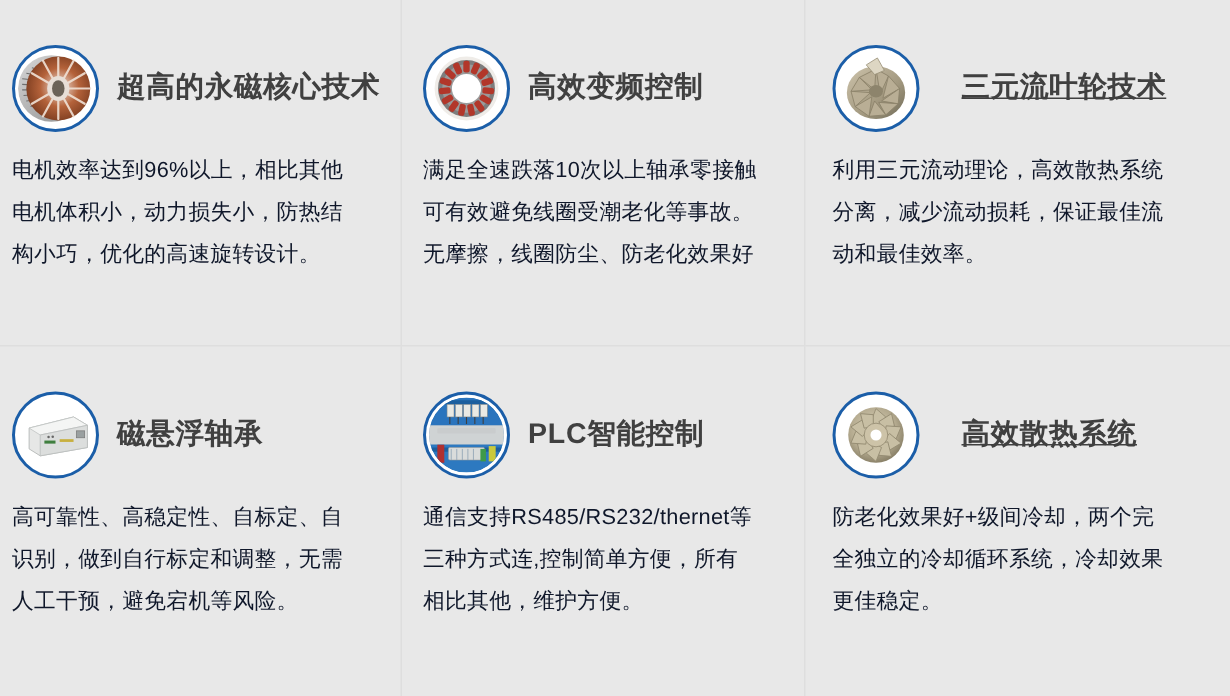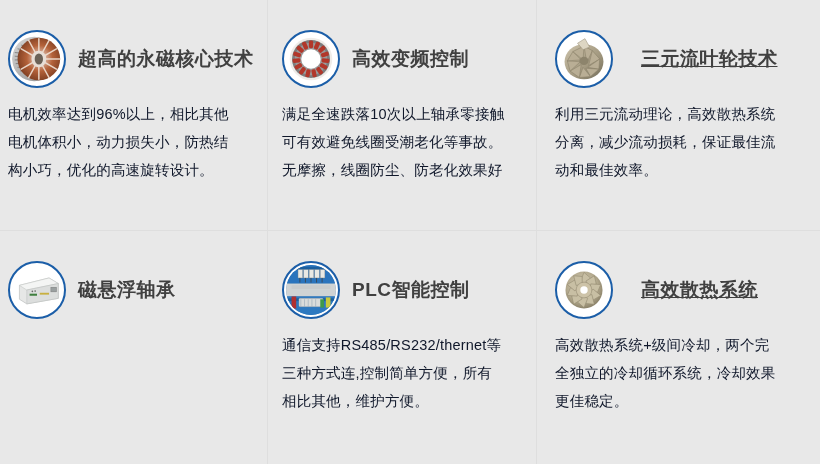--- a/index.html
+++ b/index.html
@@ -282,20 +282,25 @@
               <rect x="19" y="31" width="8" height="2.2" fill="#3f7f3f"></rect>
               <rect x="30" y="30" width="10" height="2" fill="#c8b040"></rect>
               <rect x="42" y="24" width="6" height="5" fill="#9aa0a0" stroke="#777" stroke-width="0.5"></rect>
               <circle cx="22" cy="28.5" r="0.9" fill="#666"></circle>
               <circle cx="25" cy="28.2" r="0.9" fill="#666"></circle>
             </svg>
           </div>
         </div>
         <div class="card-title">磁悬浮轴承</div>
       </div>
+      <div class="desc">
+        <span class="ln">高可靠性、高稳定性、自标定、自</span>
+        <span class="ln">识别，做到自行标定和调整，无需</span>
+        <span class="ln">人工干预，避免宕机等风险。</span>
+      </div>
     </div>
   </div>
 
   <div class="cell row2 col2">
     <div class="cell-inner">
       <div class="head">
         <div class="icon-circle">
           <div class="art">
             <svg viewBox="0 0 54 54">
               <circle cx="27" cy="27" r="27" fill="#1f69b0"></circle>
@@ -399,20 +404,20 @@
                 </g>
               </g>
               <circle cx="27" cy="27" r="8.5" fill="#cdc3a8" stroke="#9b9279" stroke-width="0.7"></circle>
               <circle cx="27" cy="27" r="4" fill="#ffffff"></circle>
             </svg>
           </div>
         </div>
         <div class="card-title">高效散热系统</div>
       </div>
       <div class="desc">
-        <span class="ln">高效散热系统+级间冷却，两个完</span>
+        <span class="ln">防老化效果好+级间冷却，两个完</span>
         <span class="ln">全独立的冷却循环系统，冷却效果</span>
         <span class="ln">更佳稳定。</span>
       </div>
     </div>
   </div>
 
 </div>
 
 </body></html>

